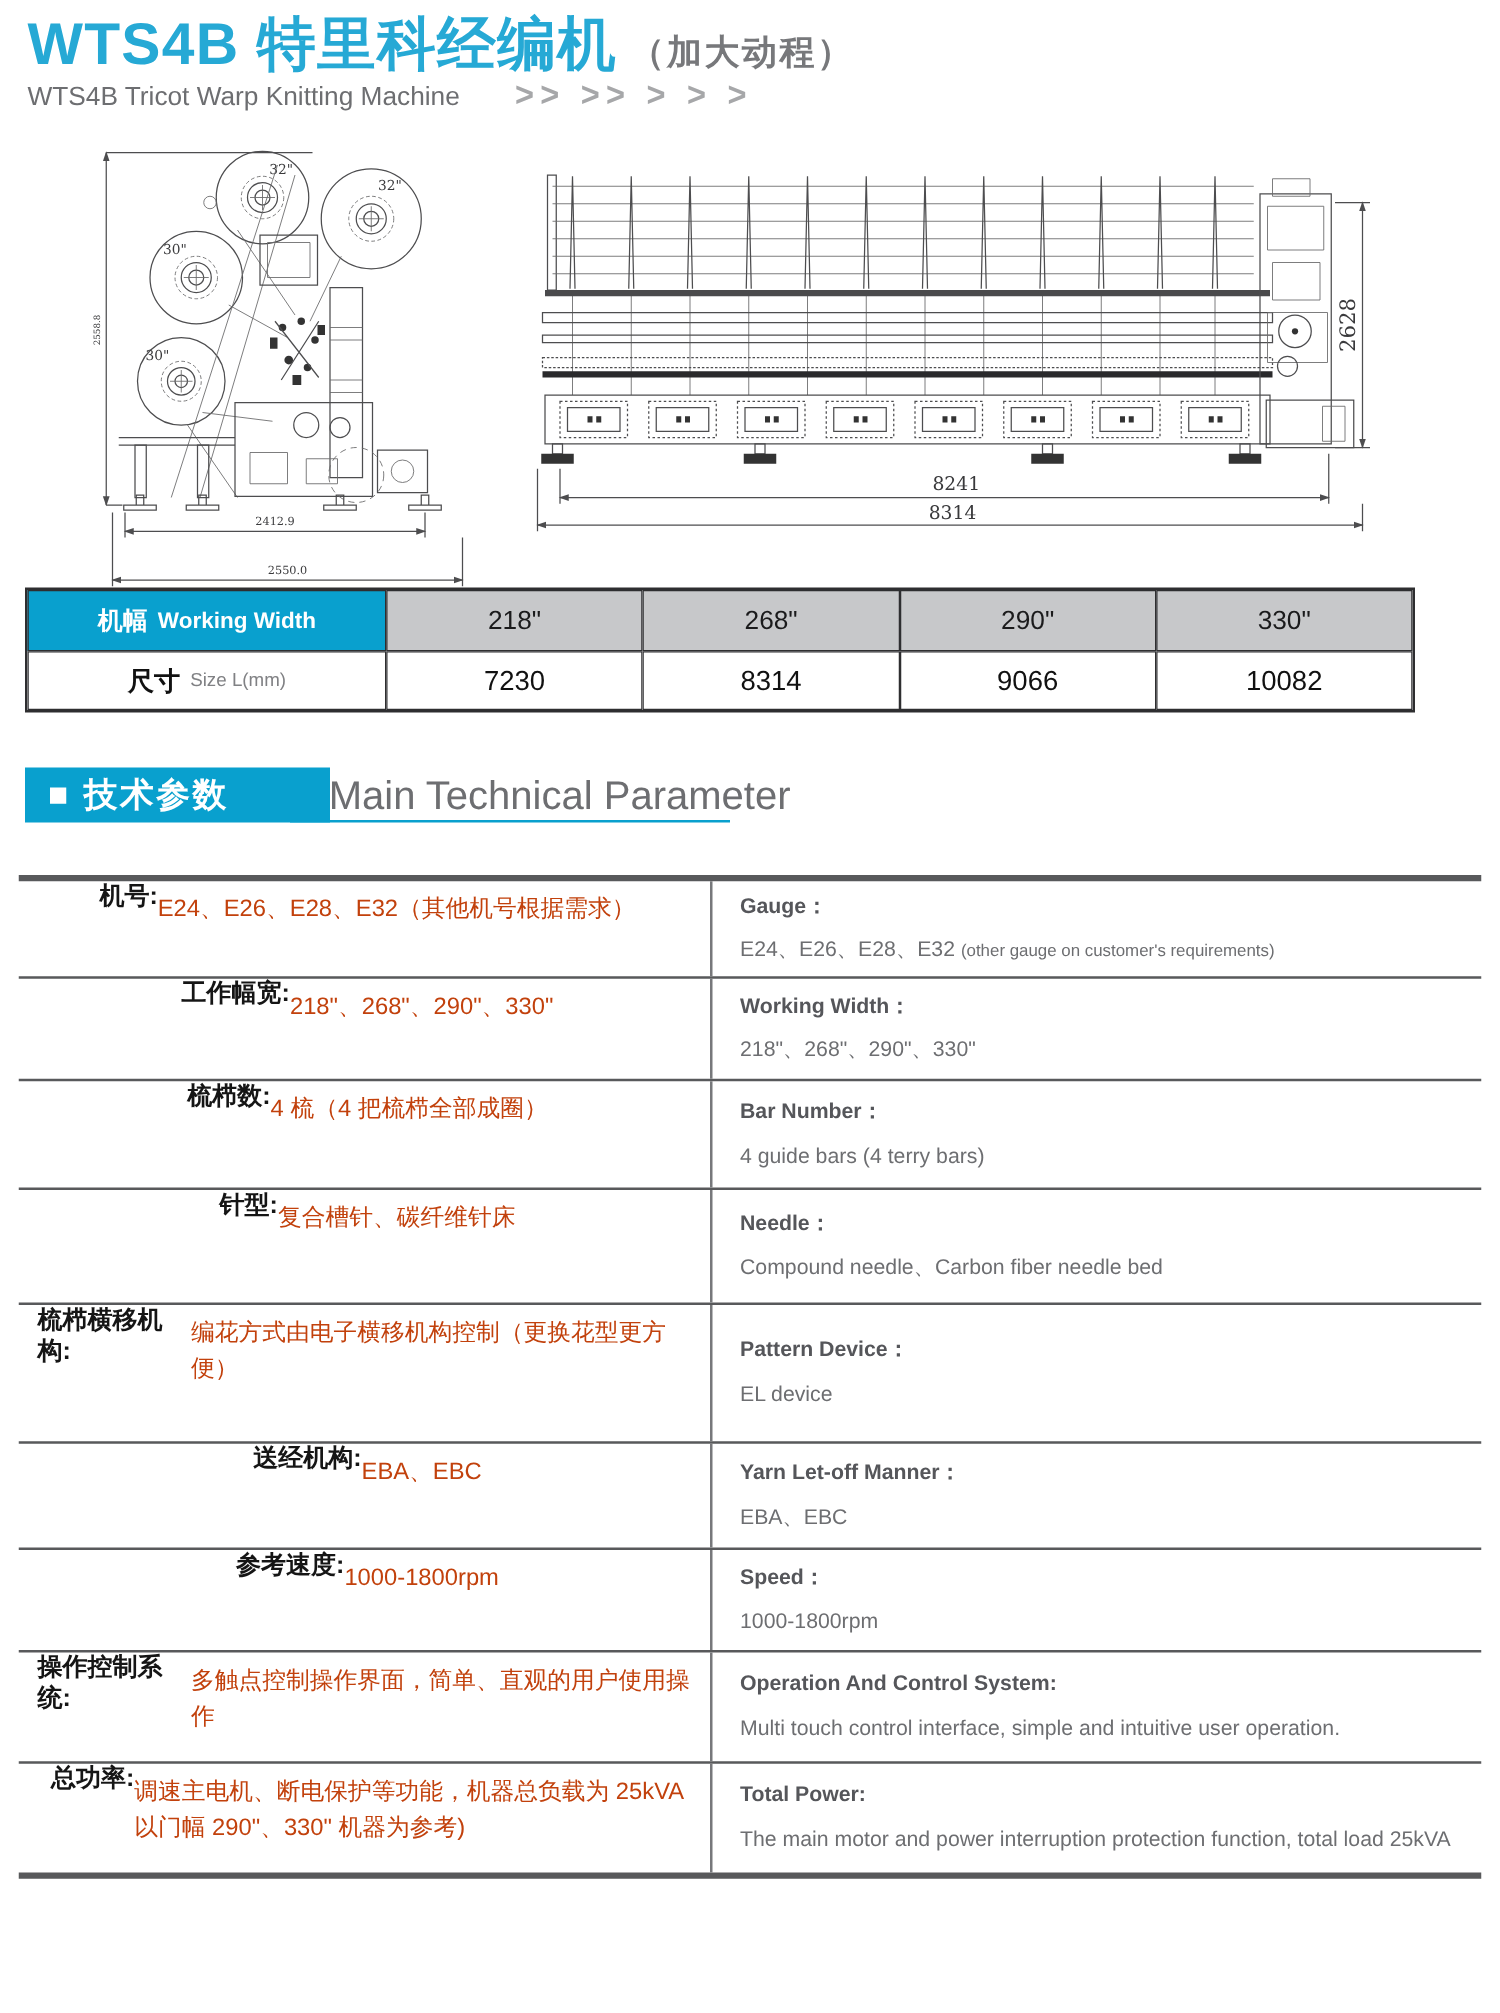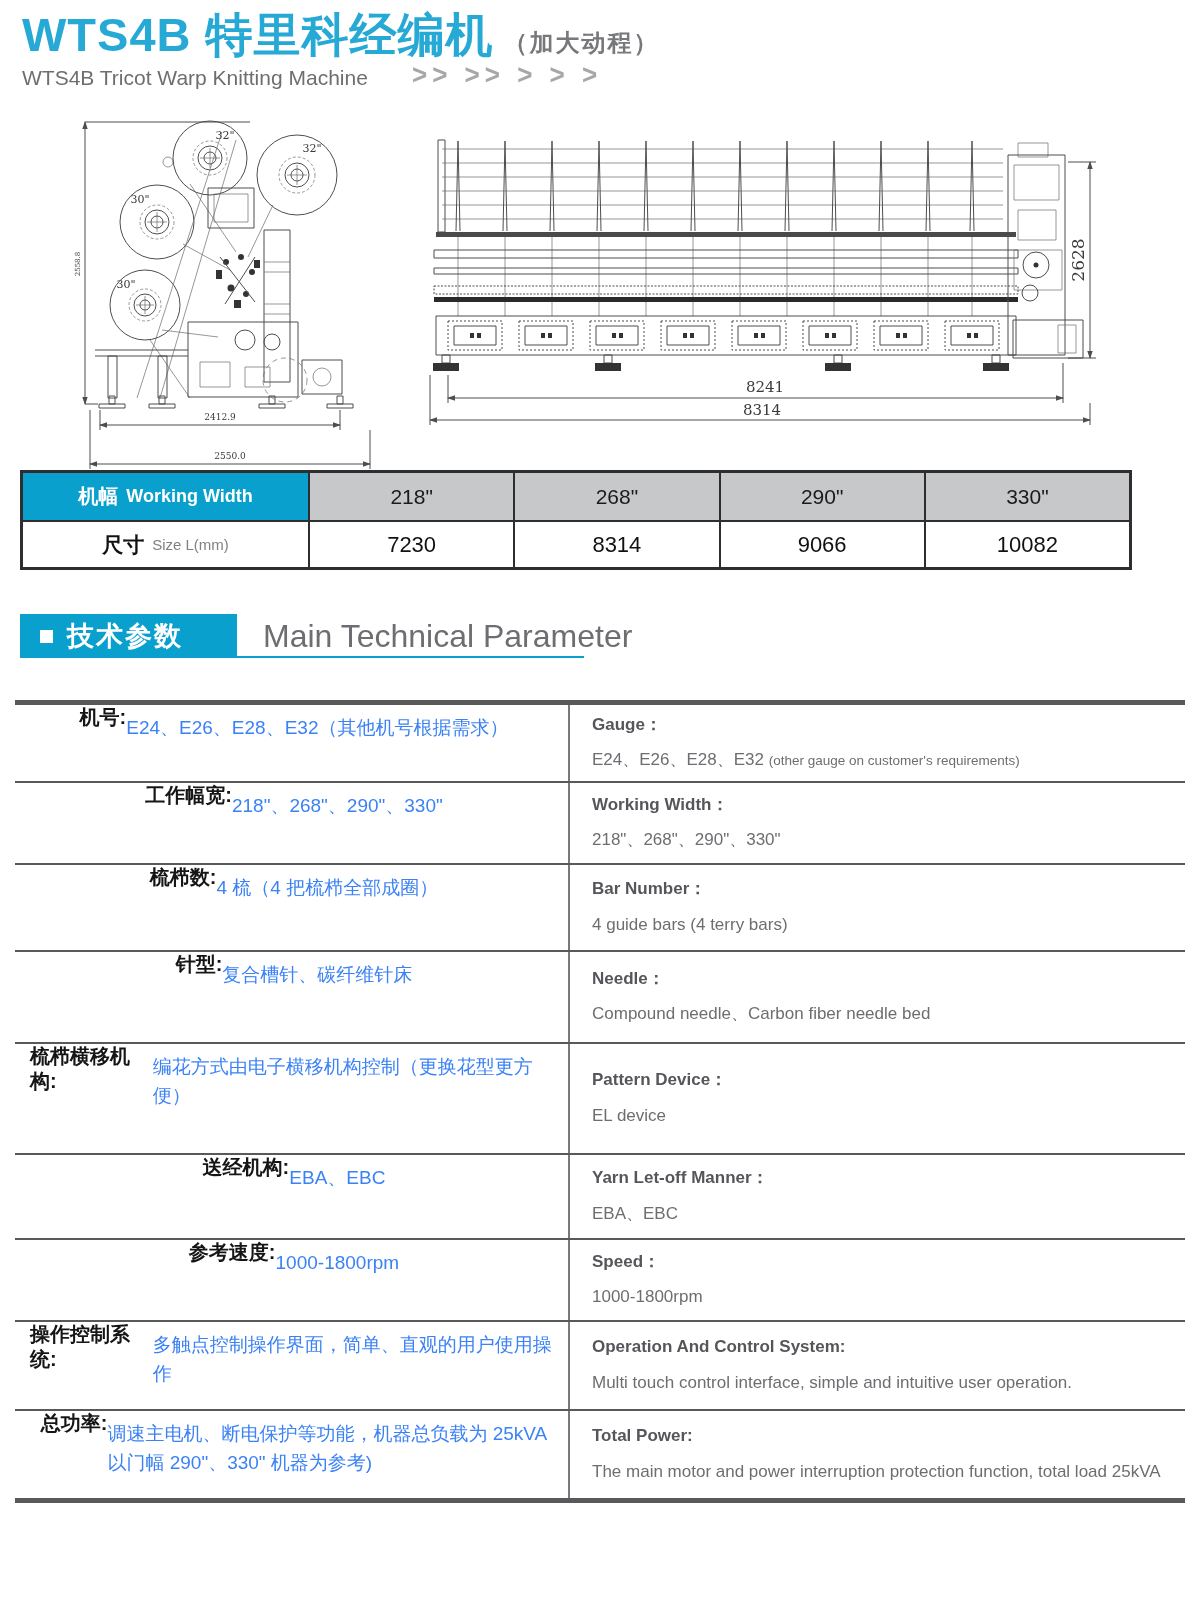--- a/index.html
+++ b/index.html
@@ -2,21 +2,21 @@
 <html><head>
 <meta charset="utf-8">
 <style>
   html,body{margin:0;padding:0;background:#ffffff;}
   body{font-family:"Liberation Sans","DejaVu Sans",sans-serif;width:1200px;height:1610px;position:relative;overflow:hidden;}
   .abs{position:absolute;}
 
   
   .title-row{left:22px;top:4px;white-space:nowrap;}
   .main-title{font-size:47px;font-weight:bold;color:#26a9d5;letter-spacing:1px;}
-  .title-suffix{font-size:24px;font-weight:bold;color:#77787b;margin-left:10px;letter-spacing:2px;}
+  .title-suffix{font-size:28px;font-weight:bold;color:#77787b;margin-left:10px;letter-spacing:2px;}
   .subtitle{left:22px;top:66px;font-size:21px;color:#6d6e71;}
   .chevrons{left:412px;top:60px;font-size:26px;font-weight:bold;color:#a6a7a9;letter-spacing:5px;transform:scaleY(1.05);}
 
   
   svg{position:absolute;overflow:visible;}
   svg *{vector-effect:non-scaling-stroke;}
   .dwg{stroke:#4d4d4f;fill:none;stroke-width:1;}
   .dwg-thin{stroke:#6a6a6c;fill:none;stroke-width:.7;}
   .dwg-fill{fill:#333333;stroke:none;}
   .dim-line{stroke:#4d4d4f;stroke-width:1;fill:none;}
@@ -28,21 +28,21 @@
   .wt-head-main{background:#09a0ce;color:#ffffff;height:47px;}
   .wt-head-main .zh{font-size:20px;font-weight:bold;margin-right:8px;}
   .wt-head-main .en{font-size:18px;font-weight:bold;}
   .wt-col{background:#c7c8ca;height:47px;font-size:21px;color:#1b1b1c;}
   .wt-size-label{height:45px;}
   .wt-size-label .zh{font-size:21px;font-weight:bold;color:#111;margin-right:8px;}
   .wt-size-label .en{font-size:15px;color:#808184;}
   .wt-val{height:45px;font-size:22px;color:#111;}
 
   
-  .sec-box{left:20px;top:614px;width:217px;height:44px;background:#09a0ce;display:flex;align-items:center;}
+  .sec-box{left:20px;top:614px;width:244px;height:44px;background:#09a0ce;display:flex;align-items:center;}
   .sec-bullet{width:13px;height:13px;background:#ffffff;margin-left:20px;}
   .sec-zh{color:#ffffff;font-size:27px;font-weight:bold;margin-left:14px;letter-spacing:2px;}
   .sec-underline{left:232px;top:656px;width:352px;height:2px;background:#09a0ce;}
   .sec-en{left:263px;top:618px;font-size:32px;color:#6d6e71;}
 
   
   .spec-table{left:15px;top:700px;width:1170px;border-top:5px solid #58595b;border-bottom:5px solid #58595b;}
   .spec-row{display:flex;border-bottom:2px solid #58595b;}
   .spec-row:last-child{border-bottom:none;}
   .spec-row:nth-of-type(1){height:76px;}
@@ -51,21 +51,21 @@
   .spec-row:nth-of-type(4){height:90px;}
   .spec-row:nth-of-type(5){height:109px;}
   .spec-row:nth-of-type(6){height:83px;}
   .spec-row:nth-of-type(7){height:80px;}
   .spec-row:nth-of-type(8){height:87px;}
   .spec-row:nth-of-type(9){height:87px;}
   .spec-row:nth-of-type(10){height:100px;}
   .cell-zh{width:555px;border-right:2px solid #77787b;padding:0 10px 0 15px;display:flex;justify-content:center;box-sizing:border-box;}
   .cell-en{flex:1;padding:0 10px 0 22px;display:flex;flex-direction:column;justify-content:center;box-sizing:border-box;}
   .zh-label{font-size:20px;font-weight:bold;color:#151515;line-height:1.25;}
-  .zh-value{font-size:19px;color:#3b82f6;margin-top:9px;line-height:1.5;white-space:pre-line;}
+  .zh-value{font-size:19px;color:#c2410c;margin-top:9px;line-height:1.5;white-space:pre-line;}
   .en-label{font-size:17px;font-weight:bold;color:#55565a;line-height:1.25;}
   .en-value{font-size:17px;color:#6d6e71;margin-top:13px;line-height:1.4;}
   .en-note{font-size:13.5px;}
 </style>
 </head>
 <body>
 
 <div class="abs title-row">
   <span class="main-title">WTS4B 特里科经编机</span><span class="title-suffix">（加大动程）</span>
 </div>

